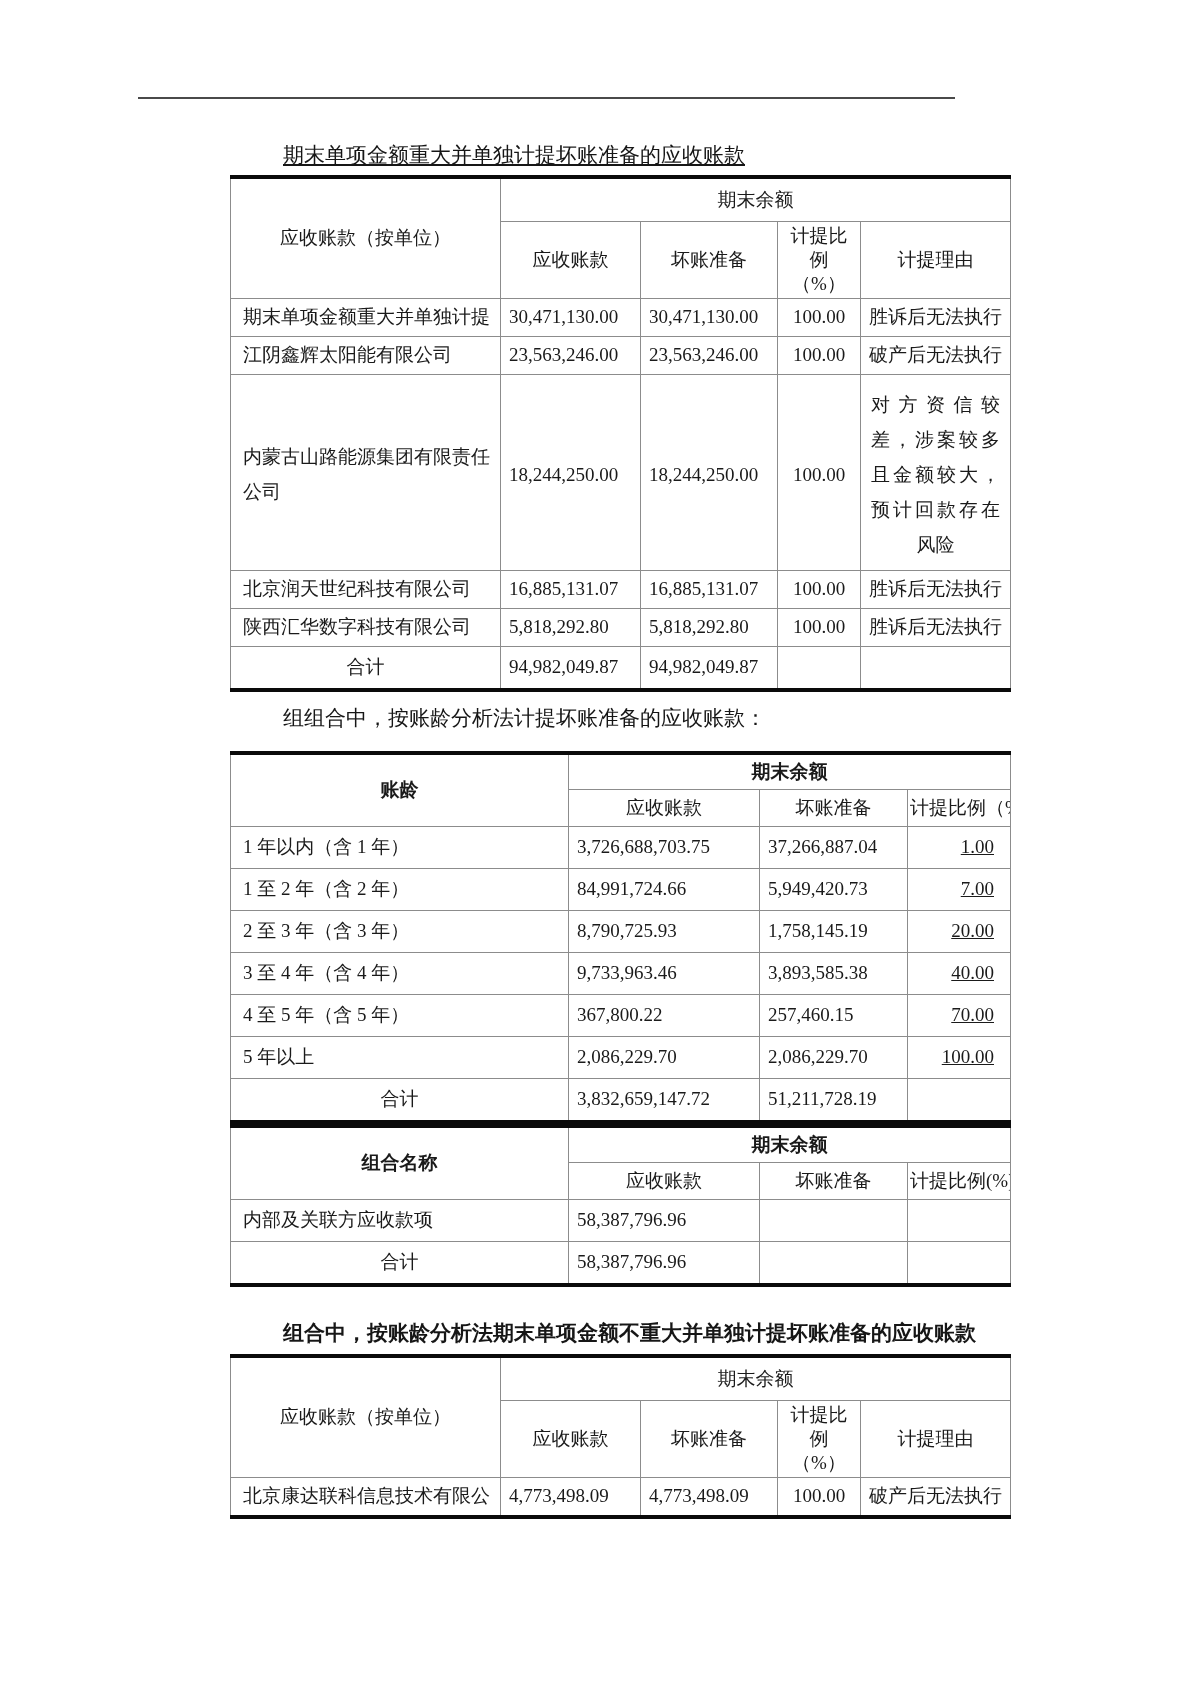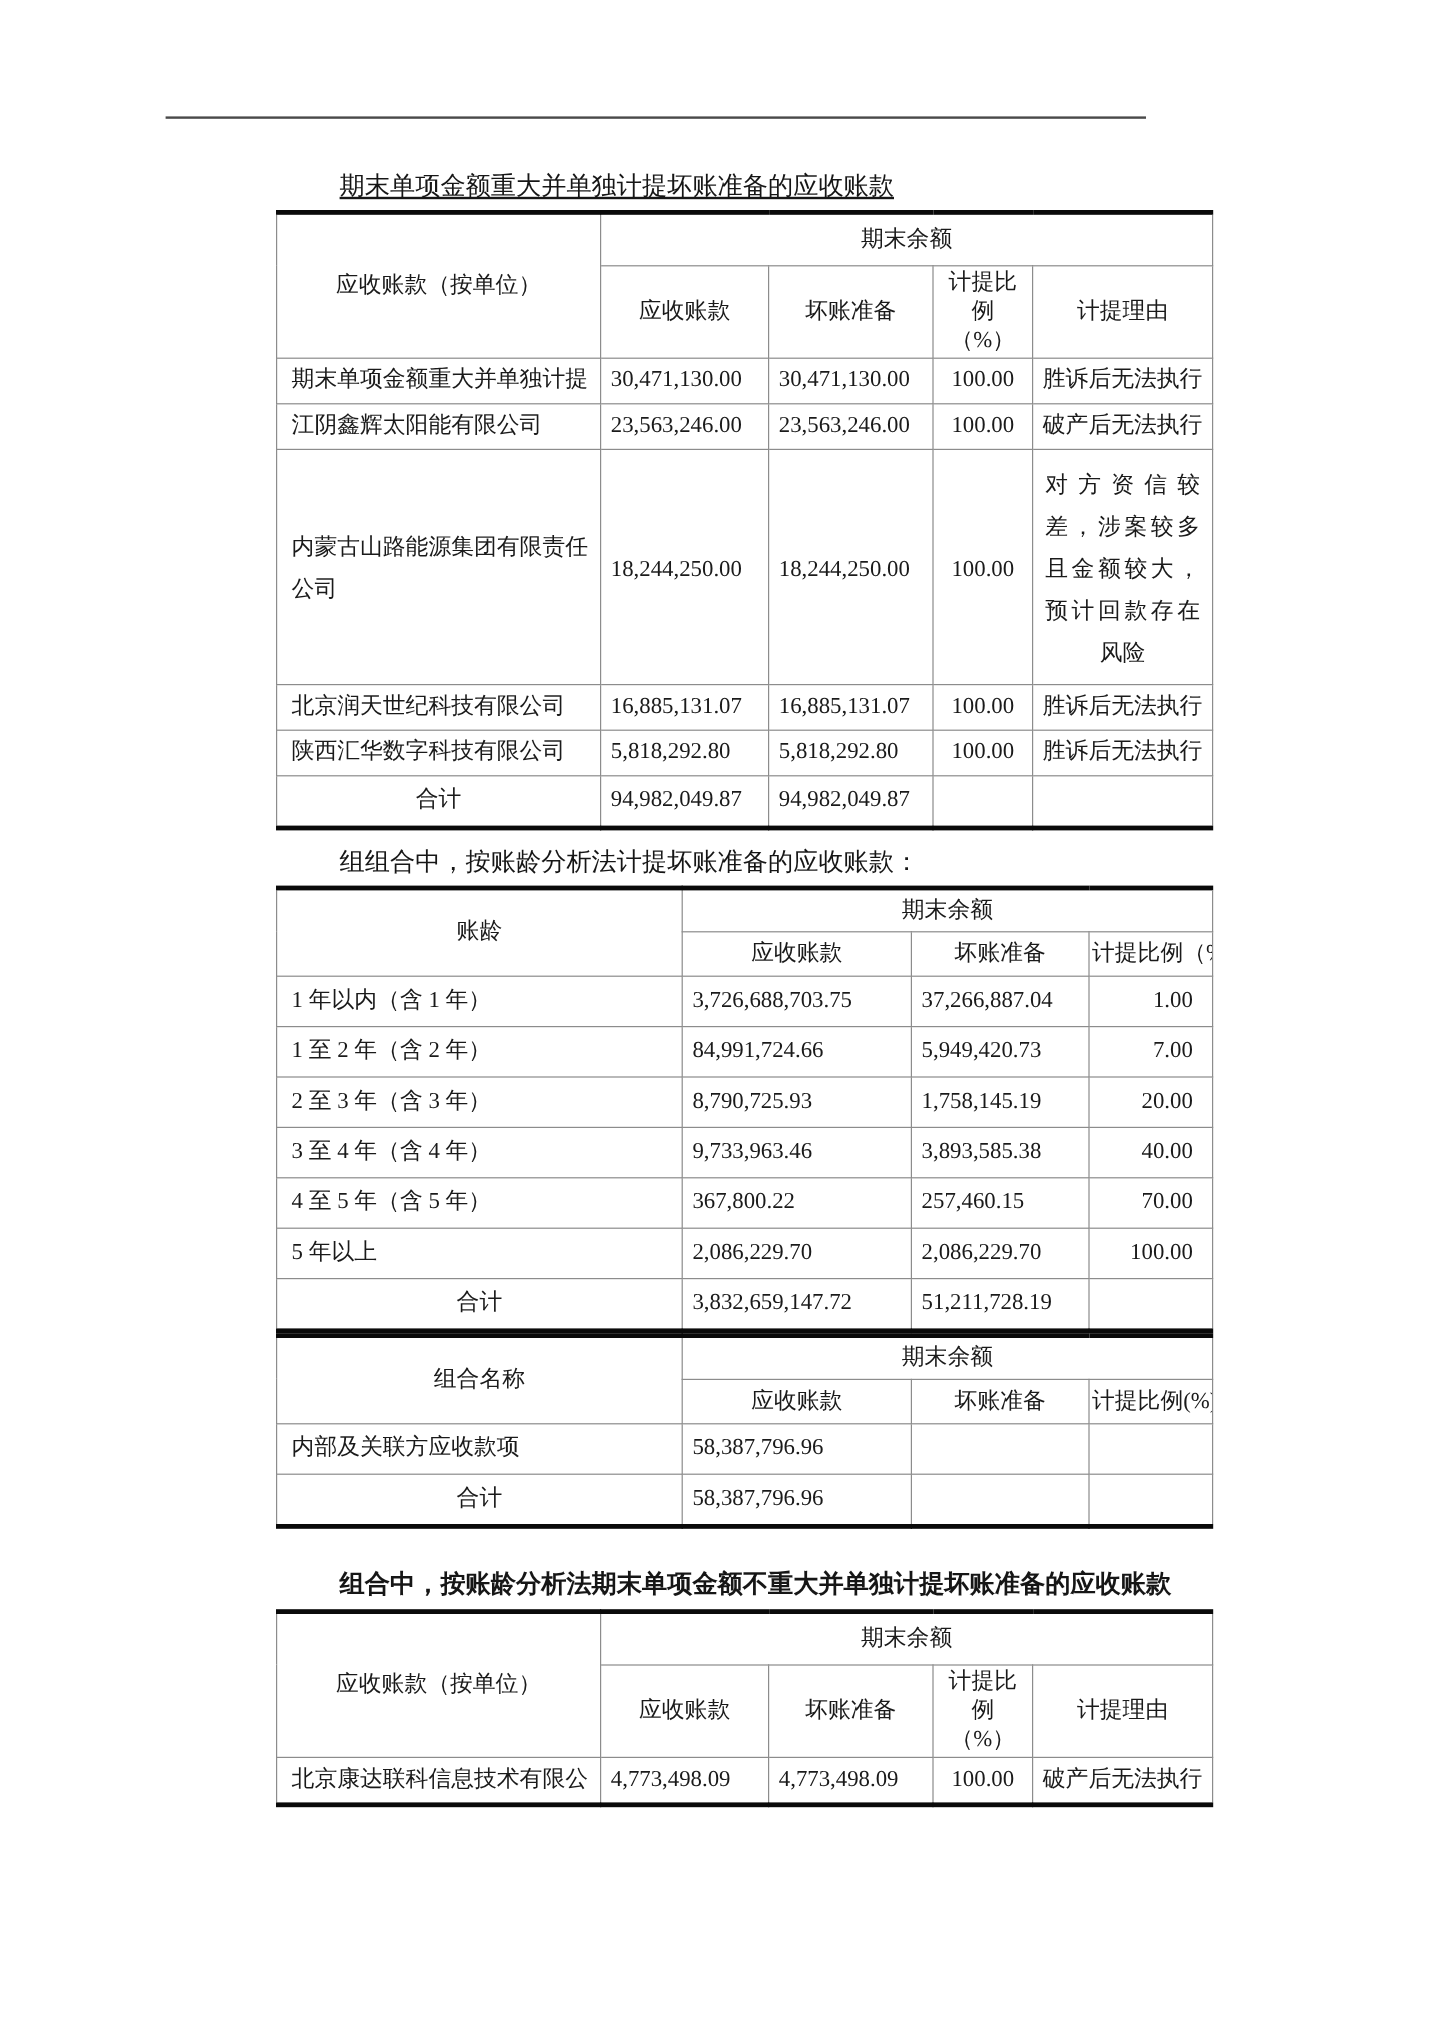--- a/index.html
+++ b/index.html
@@ -6,42 +6,42 @@
   body{
     width:1200px;height:1696px;background:#ffffff;color:#1a1a1a;
     font-family:"Liberation Serif","DejaVu Serif",serif;
     font-size:19px;position:relative;overflow:hidden;
   }
   .page-rule{margin:97px 0 0 138px;width:817px;border-top:2px solid #4a4a4a;height:0;}
   .content{margin-left:230px;width:780px;}
   .sec-title{margin:0 0 0 53px;font-size:21px;line-height:28px;color:#161616;}
   .t-title1{margin-top:42px;margin-bottom:6px;text-decoration:underline;}
   .t-title2a{margin-top:12px;}
-  .t-title2b{margin-top:12px;margin-bottom:6px;}
+  .t-title2b{margin-top:12px;margin-bottom:19px;}
   .t-title3{margin-top:62px;margin-bottom:6px;}
   .t-title4{margin-top:32px;margin-bottom:7px;font-weight:bold;}
   table{border-collapse:collapse;table-layout:fixed;width:780px;
         border-top:4px solid #0a0a0a;border-bottom:4px solid #0a0a0a;}
   td{border:1px solid #8c8c8c;padding:2px 8px;vertical-align:middle;
      text-align:center;line-height:24px;overflow:hidden;}
   td.lft{text-align:left;padding-left:12px;}
   td.num{text-align:left;padding-right:12px;}
-  td.pnum{text-align:right;padding-right:16px;}
+  td.pnum{text-align:right;padding-right:16px;text-decoration:underline;}
   .nwrp{white-space:nowrap;}
   
   .tbl14 tr.h1{height:44px;}
   .tbl14 tr.h2{height:74px;}
   .tbl14 tr.r{height:38px;}
   .tbl14 tr.total{height:44px;}
   .tbl14 tr.tallrow td{line-height:35px;padding-top:12px;padding-bottom:8px;}
   .tbl14 tr.tallrow td.reason-long{text-align:justify;text-align-last:center;padding-left:10px;padding-right:10px;}
   .tbl4 tr.h2{height:56px;}
   .tbl4 tr.r{height:40px;}
   
-  .tbl23 tr.h1{height:36px;}
+  .tbl23 tr.h1{height:36px;font-weight:bold;}
   .tbl23 tr.h2{height:37px;}
   .tbl23 tr.r{height:42px;}
   .tbl23 tr.total{height:44px;}
 </style>
 </head>
 <body>
 
 <div class="page-rule"></div>
 
 <div class="content">

